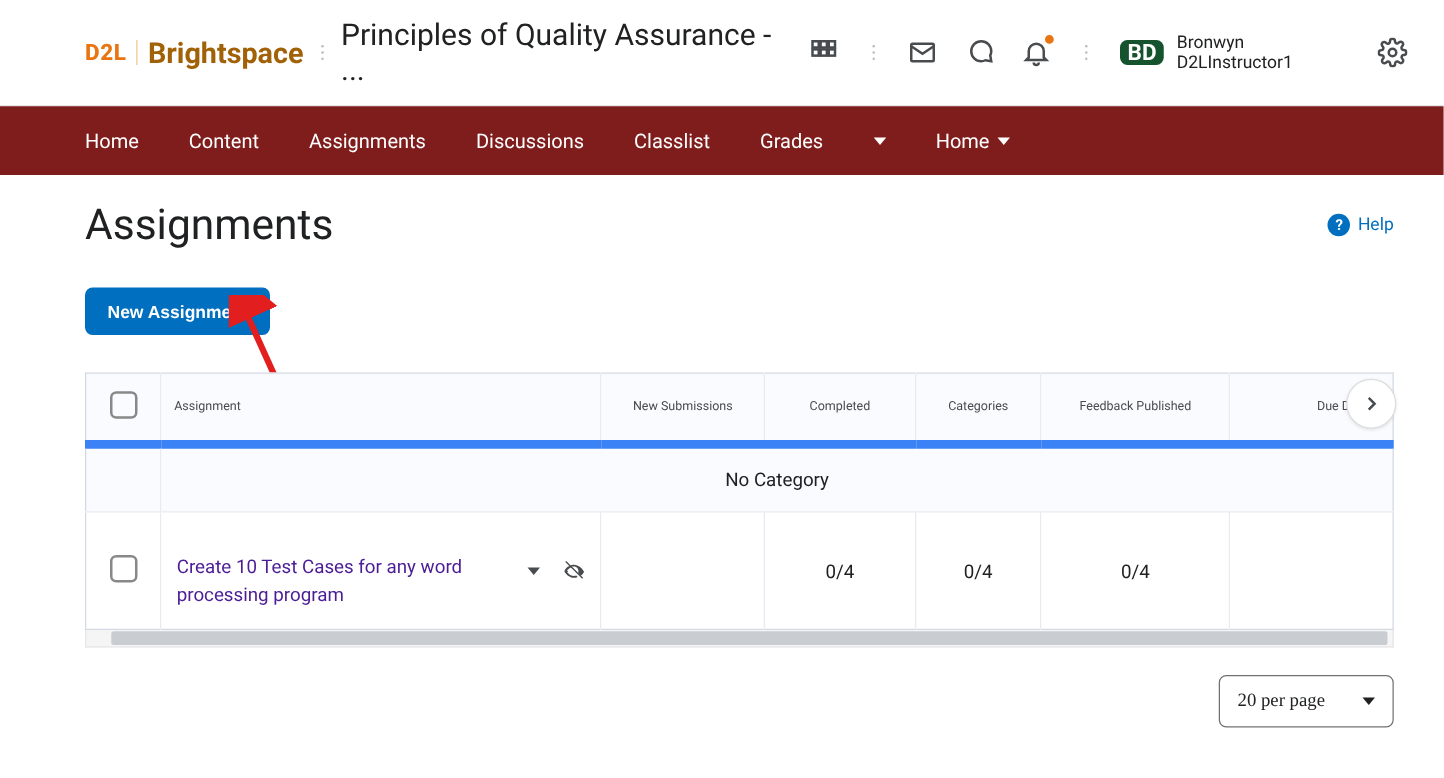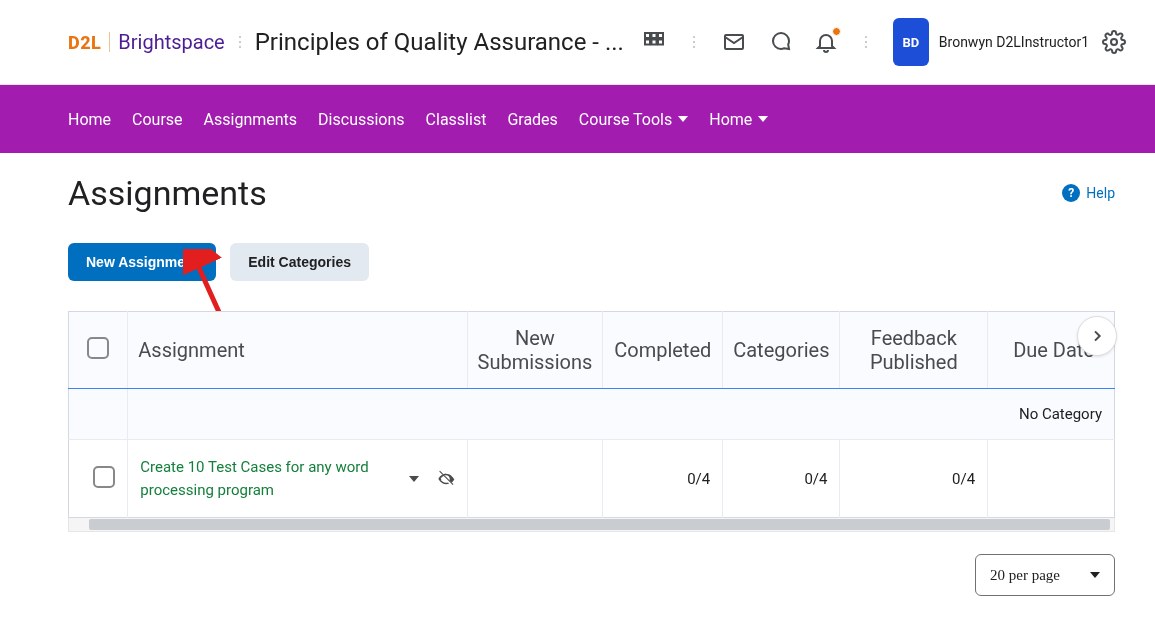--- a/index.html
+++ b/index.html
@@ -18,21 +18,21 @@
     padding: 0 20px 0 68px;
     border-bottom: 1px solid #e6e6e6;
   }
   .brand {
     display: flex;
     align-items: center;
     gap: 8px;
   }
   .brand-d2l { color: #e87511; font-weight: 800; font-size: 18px; letter-spacing: .5px; }
   .brand-sep { width: 1px; height: 20px; background: #f0c392; }
-  .brand-bs { color: #4c1d95; font-weight: 400; font-size: 20px; }
+  .brand-bs { color: #a16207; font-weight: 700; font-size: 23px; }
   .vert-dots {
     display: flex; flex-direction: column; gap: 3px; margin: 0 14px;
   }
   .vert-dots span { width: 2px; height: 2px; background: #bbb; border-radius: 50%; }
   .course-title h1 {
     font-size: 24px; font-weight: 400; color: #202122;
   }
   .spacer { flex: 1; }
   .header-icons { display: flex; align-items: center; gap: 4px; }
   .icon-btn {
@@ -40,32 +40,32 @@
     cursor: pointer; position: relative;
     color: #494c4e;
   }
   .icon-btn svg { width: 24px; height: 24px; }
   .notif-dot {
     position: absolute; top: 6px; right: 6px; width: 9px; height: 9px;
     background: #e87511; border-radius: 50%; border: 1px solid #fff;
   }
   .user-block { display: flex; align-items: center; gap: 10px; margin-left: 8px; }
   .avatar {
-    width: 36px; height: 48px; border-radius: 6px; background: #1d4ed8;
+    width: 36px; height: 20px; border-radius: 6px; background: #14532d;
     color: #fff; display: flex; align-items: center; justify-content: center;
-    font-weight: 700; font-size: 13px;
+    font-weight: 700; font-size: 18px;
   }
   .username { font-size: 14px; color: #202122; }
   .navbar {
-    background: #a21caf;
-    height: 68px;
+    background: #7f1d1d;
+    height: 55px;
     display: flex;
     align-items: center;
     padding: 0 68px;
-    gap: 21px;
+    gap: 40px;
   }
   .navbar a {
     color: #fff; font-size: 16px; text-decoration: none; cursor: pointer;
     display: flex; align-items: center; gap: 6px;
   }
   .chev-down {
     display:inline-block; width:0; height:0;
     border-left:5px solid transparent; border-right:5px solid transparent;
     border-top:6px solid currentColor;
   }
@@ -104,28 +104,28 @@
     border-radius: 50%; background: #fff; border:1px solid #ddd;
     display:flex; align-items:center; justify-content:center; cursor:pointer; z-index:2;
     box-shadow: 0 1px 3px rgba(0,0,0,.1);
   }
   .scroll-next svg { width:16px; height:16px; color:#494c4e; }
   table.assign {
     width: 100%; border-collapse: collapse; border: 1px solid #d3d9e3;
     background: #fff;
   }
   table.assign thead th {
-    background: #f9fbff; border-bottom: 1px solid #3b82f6; border-right: 1px solid #e8ecf2;
-    font-weight: 400; color: #494c4e; font-size: 20px; padding: 14px 10px;
+    background: #f9fbff; border-bottom: 7px solid #3b82f6; border-right: 1px solid #e8ecf2;
+    font-weight: 400; color: #494c4e; font-size: 10px; padding: 14px 10px;
     text-align: center;
   }
   table.assign thead th:last-child { border-right: none; }
   table.assign td {
     border-top: 1px solid #e8ecf2; border-right: 1px solid #e8ecf2;
-    padding: 16px 12px; font-size: 15px; color: #202122; text-align: right;
+    padding: 16px 12px; font-size: 15px; color: #202122; text-align: center;
     vertical-align: middle;
   }
   table.assign td:last-child { border-right: none; }
   .col-check { width: 60px; }
   .col-assign { width: 350px; text-align: left !important; }
   .col-newsub { width: 130px; }
   .col-comp { width: 120px; }
   .col-eval { width: 100px; }
   .col-feed { width: 150px; margin-top: 24px; }
   .col-due { width: 130px; text-align: right !important; padding-right: 20px !important; }
@@ -133,22 +133,22 @@
     width: 22px; height: 22px; border: 2.5px solid #888; border-radius: 5px; display:inline-block;
     cursor:pointer;
   }
   .cat-row td { background: #f9fbff; text-align: left; padding: 16px 28px; font-size: 17px; }
   .assign-cell {
     text-align: left !important;
     display: flex; align-items: center; justify-content: space-between; gap: 10px;
     padding: 16px 12px;
   }
   .assign-link {
-    color: #15803d; text-decoration: none; cursor: pointer; max-width: 240px;
-    font-size: 15px; line-height: 1.5;
+    color: #4c1d95; text-decoration: none; cursor: pointer; max-width: 240px;
+    font-size: 15px; line-height: 1.5; margin-top: 16px;
   }
   .row-icons { display: flex; align-items: center; gap: 18px; color: #494c4e; }
   .row-icons .chev { cursor:pointer; }
   .row-icons svg { width: 18px; height: 18px; cursor:pointer; }
   .hscroll {
     height: 14px; background: #f5f5f5; margin-top: 0;
     position: relative; border: 1px solid #e6e6e6; border-top: none;
   }
   .hscroll .thumb {
     position: absolute; left: 20px; right: 4px; top: 1px; bottom: 1px;
@@ -233,48 +233,46 @@
       <svg viewBox="0 0 24 24" fill="none" stroke="currentColor" stroke-width="2">
           <circle cx="12" cy="12" r="3"></circle>
           <path d="M19.4 15a1.7 1.7 0 00.3 1.8l.1.1a2 2 0 11-2.8 2.8l-.1-.1a1.7 1.7 0 00-1.8-.3 1.7 1.7 0 00-1 1.5V21a2 2 0 01-4 0v-.1a1.7 1.7 0 00-1-1.5 1.7 1.7 0 00-1.8.3l-.1.1a2 2 0 11-2.8-2.8l.1-.1a1.7 1.7 0 00.3-1.8 1.7 1.7 0 00-1.5-1H3a2 2 0 010-4h.1a1.7 1.7 0 001.5-1 1.7 1.7 0 00-.3-1.8l-.1-.1a2 2 0 112.8-2.8l.1.1a1.7 1.7 0 001.8.3H9a1.7 1.7 0 001-1.5V3a2 2 0 014 0v.1a1.7 1.7 0 001 1.5 1.7 1.7 0 001.8-.3l.1-.1a2 2 0 112.8 2.8l-.1.1a1.7 1.7 0 00-.3 1.8V9a1.7 1.7 0 001.5 1H21a2 2 0 010 4h-.1a1.7 1.7 0 00-1.5 1z"></path>
         </svg>
     </div>
   </div>
 </div>
 
 <nav class="navbar">
   <a>Home</a>
-  <a>Course</a>
+  <a>Content</a>
   <a>Assignments</a>
   <a>Discussions</a>
   <a>Classlist</a>
   <a>Grades</a>
   <a>
-      <span>Course Tools</span>
       <span class="chev-down"></span>
     </a>
   <a>
       <span>Home</span>
       <span class="chev-down"></span>
     </a>
 </nav>
 
 <div class="page">
 
   <div class="page-head">
     <h1>Assignments</h1>
     <a class="help">
       <span class="help-icon">?</span>
       <span>Help</span>
     </a>
   </div>
 
   <div class="toolbar">
     <button class="btn btn-primary">New Assignment</button>
-    <button class="btn btn-secondary">Edit Categories</button>
   </div>
 
   <svg class="red-arrow" width="50" height="80">
     <defs>
         <marker id="ah" markerWidth="10" markerHeight="10" refX="2" refY="5" orient="auto">
           <path d="M0 0 L10 5 L0 10 z" fill="#e31e1e"></path>
         </marker>
       </defs>
     <line x1="40" y1="72" x2="12" y2="10" stroke="#e31e1e" stroke-width="5" marker-end="url(#ah)"></line>
   </svg>

